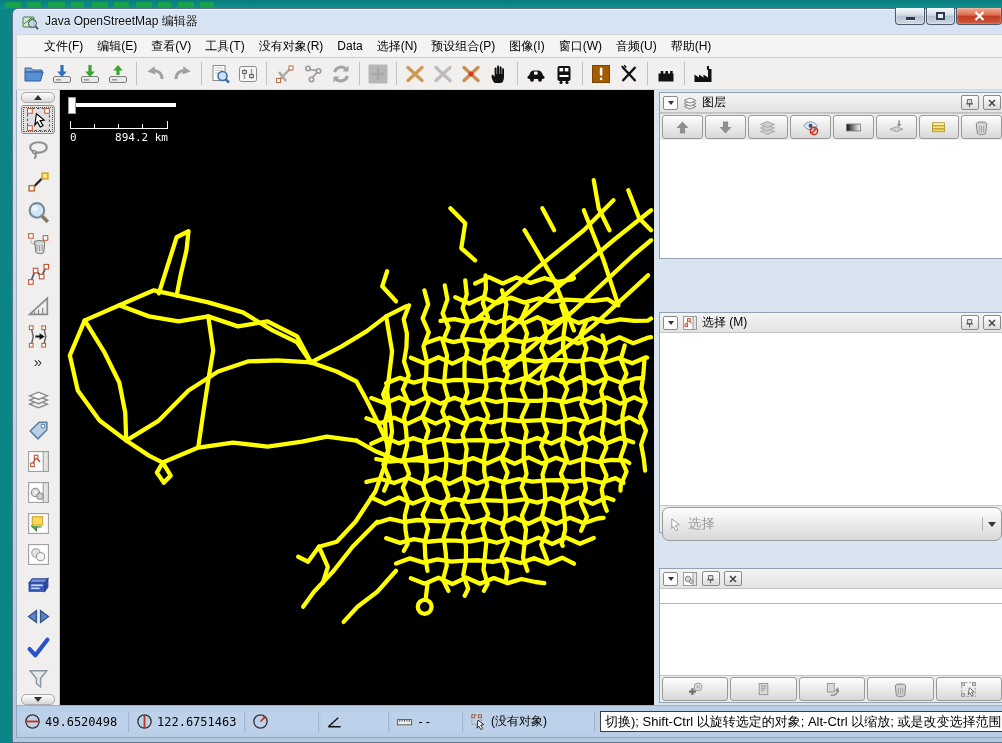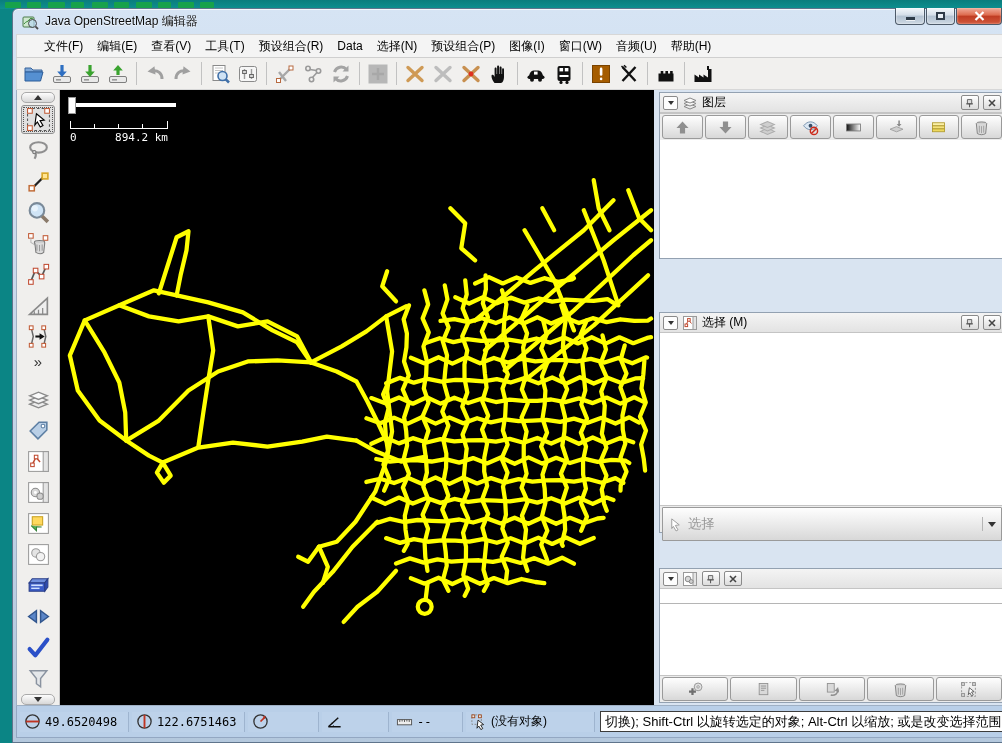--- a/index.html
+++ b/index.html
@@ -85,21 +85,21 @@
   .layer-row{height:20px;display:flex;align-items:center;gap:3px;padding:0 2px;
     background:linear-gradient(#5ea1f7,#2a70dd);border-bottom:1px solid #e89a00;}
   .layer-row svg{width:15px;height:15px;flex:none;}
   .layer-name{color:#fff;font-weight:bold;font-size:12px;}
   .panel-buttons{flex:none;height:24px;display:flex;gap:2px;padding:1px 2px;background:#ececec;border-top:1px solid #c4c4c4;}
   .pbtn{flex:1;border:1px solid #9a9a9a;border-radius:3px;background:linear-gradient(#fefefe,#d8d8d8);
     display:flex;align-items:center;justify-content:center;padding:0;}
   .pbtn svg{width:19px;height:19px;}
   .rel-strip{height:14px;flex:none;background:#fff;border-bottom:1px solid #b5b5b5;}
   .sel-buttons{flex:none;height:24px;display:flex;gap:5px;padding:1px 2px;background:#ececec;border-top:1px solid #c4c4c4;}
-  .dd-btn{flex:1;display:flex;align-items:center;border:1px solid #9a9a9a;border-radius:1px;
+  .dd-btn{flex:1;display:flex;align-items:center;border:1px solid #9a9a9a;border-radius:7px;
     background:linear-gradient(#fefefe,#d8d8d8);padding:16px 5px;gap:5px;}
   .dd-btn svg{width:15px;height:15px;flex:none;}
   .dd-spacer{flex:1;}
   .dd-divider{width:1px;height:14px;background:#b5b5b5;}
   .dd-arrow{width:0;height:0;border:4px solid transparent;border-top:5px solid #333;margin-top:5px;}
   .lbl-disabled{color:#9a9a9a;}
   
   .statusbar{height:27px;flex:none;display:flex;align-items:center;gap:3px;background:#b9cfe8;
     border:1px solid #93a7c2;border-top:none;padding:2px 3px;}
   .sseg{height:20px;flex:none;display:flex;align-items:center;gap:4px;background:#bdd2ea;
@@ -152,21 +152,21 @@
             </svg>
         </button>
       </span>
     </div>
 
     <div class="menubar" id="menubar">
         <div class="menu-item">文件(F)</div>
         <div class="menu-item">编辑(E)</div>
         <div class="menu-item">查看(V)</div>
         <div class="menu-item">工具(T)</div>
-        <div class="menu-item">预设组合(R)</div>
+        <div class="menu-item">没有对象(R)</div>
         <div class="menu-item">Data</div>
         <div class="menu-item">选择(N)</div>
         <div class="menu-item">预设组合(P)</div>
         <div class="menu-item">图像(I)</div>
         <div class="menu-item">窗口(W)</div>
         <div class="menu-item">音频(U)</div>
         <div class="menu-item">帮助(H)</div>
       </div>
 
     <div class="toolbar" id="toolbar">

